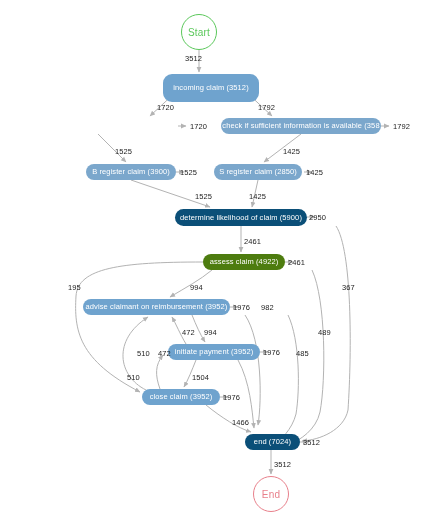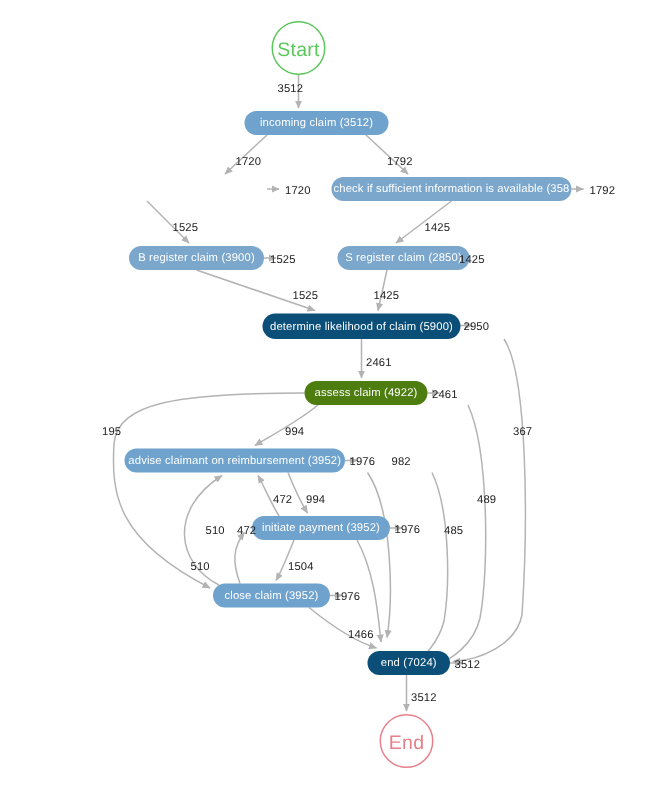--- a/index.html
+++ b/index.html
@@ -61,21 +61,21 @@
     background: #0B4F78;
   }
   .terminal {
     position: absolute;
     box-sizing: border-box;
     border-radius: 50%;
     background: #ffffff;
     display: flex;
     align-items: center;
     justify-content: center;
-    font-size: 13px;
+    font-size: 10px;
     letter-spacing: 0.2px;
   }
   .terminal.start {
     border: 1.2px solid #5BC85B;
     color: #5BC85B;
   }
   .terminal.end {
     border: 1.2px solid #E8808B;
     color: #E8808B;
   }
@@ -162,34 +162,34 @@
   </svg>
 
   <div class="terminal start" style="left:181px; top:14px; width:36px; height:36px;">
     <span>Start</span>
   </div>
 
   <div class="terminal end" style="left:253px; top:476px; width:36px; height:36px;">
     <span>End</span>
   </div>
 
-  <div class="node mid" style="left:163px; top:74px; width:96px; height:16px;justify-content:center;">
+  <div class="node mid" style="left:163px; top:74px; width:96px; height:28px;justify-content:center;">
     <span>incoming claim (3512)</span>
   </div>
 
 
   <div class="node light" style="left:221px; top:118px; width:160px; height:16px;">
     <span>check if sufficient information is available (358</span>
   </div>
 
   <div class="node light" style="left:86px; top:164px; width:90px; height:16px;">
     <span>B register claim (3900)</span>
   </div>
 
-  <div class="node light" style="left:225px; top:164px; width:88px; height:16px;">
+  <div class="node light" style="left:214px; top:164px; width:88px; height:16px;">
     <span>S register claim (2850)</span>
   </div>
 
   <div class="node darker" style="left:175px; top:209px; width:132px; height:17px;">
     <span>determine likelihood of claim (5900)</span>
   </div>
 
   <div class="node dark" style="left:203px; top:254px; width:82px; height:16px;">
     <span>assess claim (4922)</span>
   </div>

